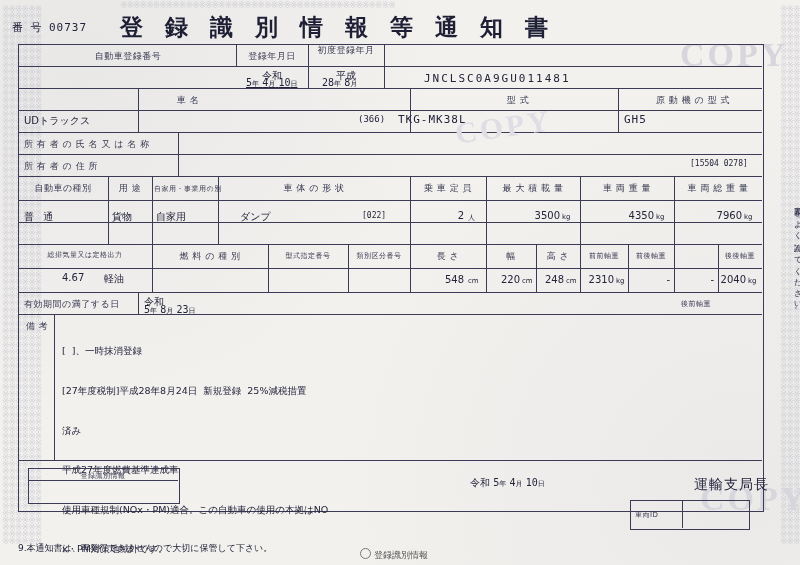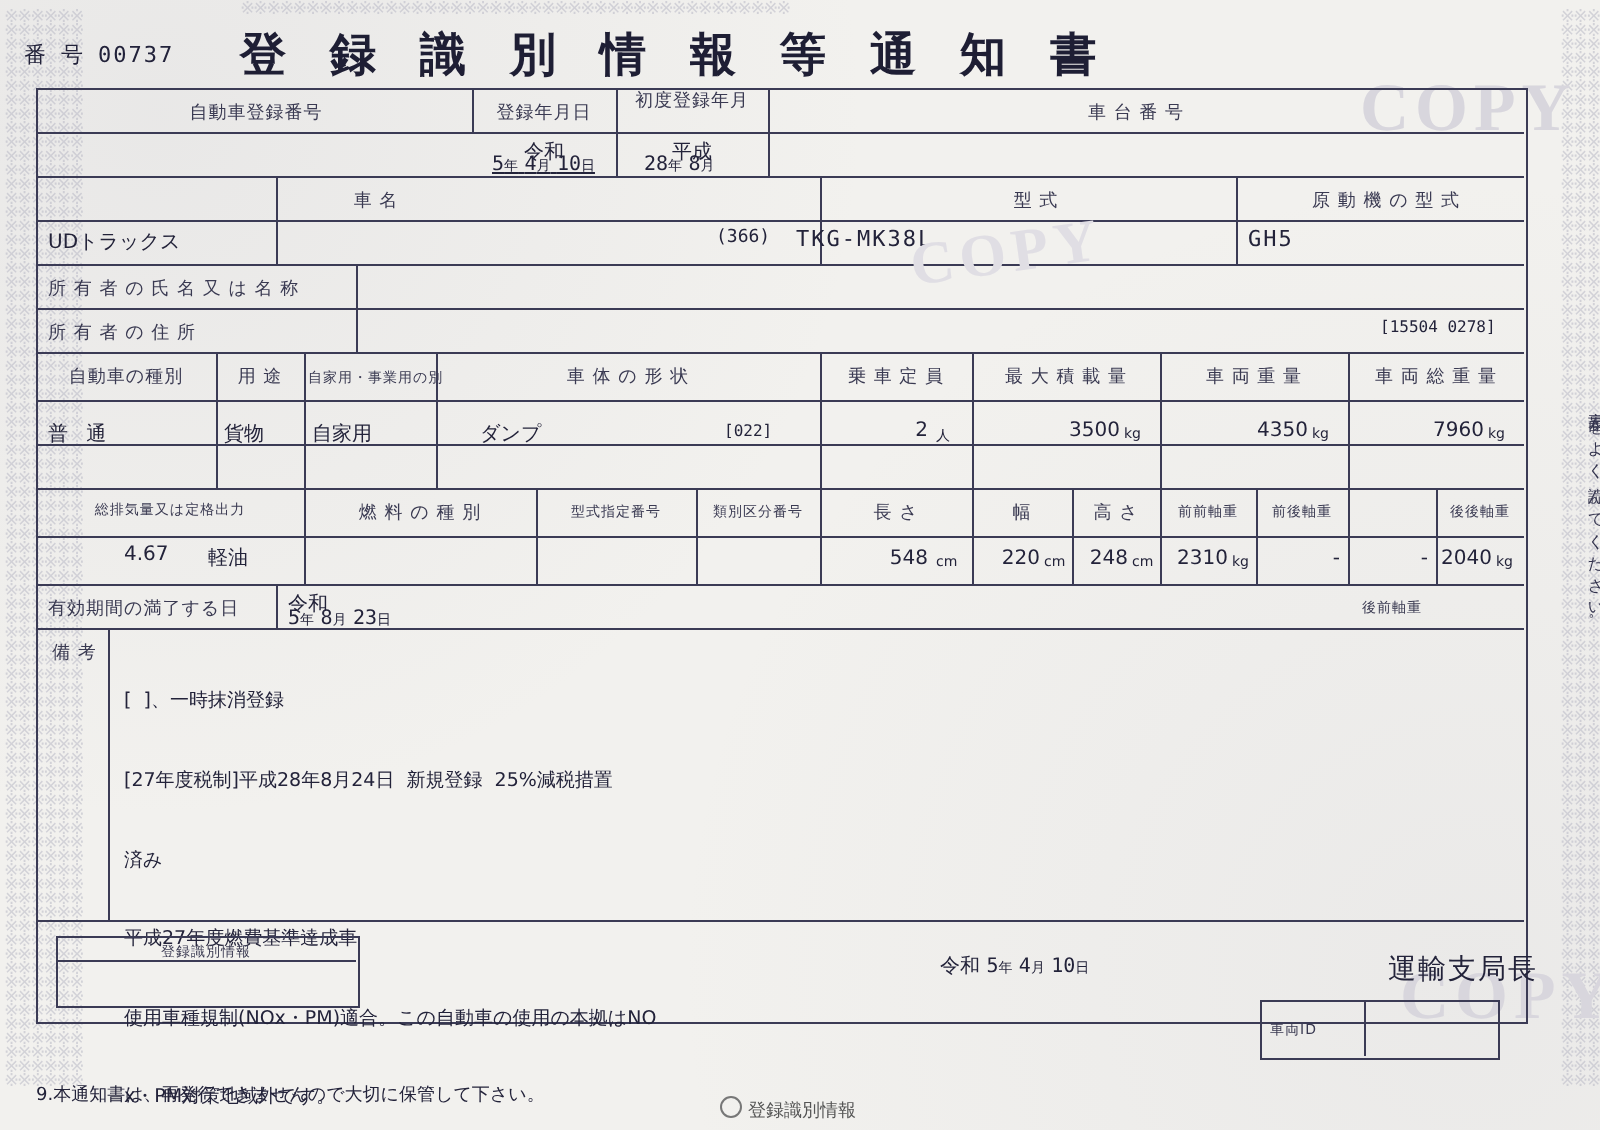--- a/index.html
+++ b/index.html
@@ -344,33 +344,33 @@
   <div class="ln v" style="left:700px;top:200px;height:48px;"></div>
 
   <div class="ln v" style="left:120px;top:248px;height:22px;"></div>
   <div class="ln h" style="left:0;top:270px;width:744px;"></div>
 
   <div class="ln v" style="left:36px;top:270px;height:146px;"></div>
 
   <div class="cell lbl c" style="left:60px;top:6px;width:100px;">自動車登録番号</div>
   <div class="cell lbl c" style="left:222px;top:6px;width:64px;">登録年月日</div>
   <div class="cell lbl c" style="left:294px;top:0;width:68px;">初度登録年月</div>
-  <div class="cell lbl c" style="left:450px;top:6px;width:200px;">車 台 番 号</div>
 
   <div class="cell val c" style="left:222px;top:25px;width:64px;">令和</div>
   <div class="cell val" style="left:228px;top:33px;text-decoration:underline;">
     <span class="mono">5</span><span class="xs">年</span>
     <span class="mono">4</span><span class="xs">月</span>
     <span class="mono">10</span><span class="xs">日</span>
   </div>
   <div class="cell val c" style="left:296px;top:25px;width:64px;">平成</div>
   <div class="cell val" style="left:304px;top:33px;">
     <span class="mono">28</span><span class="xs">年</span>
     <span class="mono">8</span><span class="xs">月</span>
   </div>
+  <div class="cell val mono" style="left:406px;top:28px;font-size:11px;letter-spacing:2px;">JNCLSC0A9GU011481</div>
 
   <div class="cell lbl c" style="left:130px;top:50px;width:80px;">車 名</div>
   <div class="cell lbl c" style="left:470px;top:50px;width:60px;">型 式</div>
   <div class="cell lbl c" style="left:620px;top:50px;width:110px;">原 動 機 の 型 式</div>
   <div class="cell val" style="left:6px;top:70px;font-size:10px;">UDトラックス</div>
   <div class="cell val mono" style="left:340px;top:70px;font-size:9px;">(366)</div>
   <div class="cell val mono" style="left:380px;top:69px;font-size:11px;letter-spacing:1px;">TKG-MK38L</div>
   <div class="cell val mono" style="left:606px;top:69px;font-size:11px;letter-spacing:1px;">GH5</div>
 
   <div class="cell lbl" style="left:6px;top:94px;">所 有 者 の 氏 名 又 は 名 称</div>

